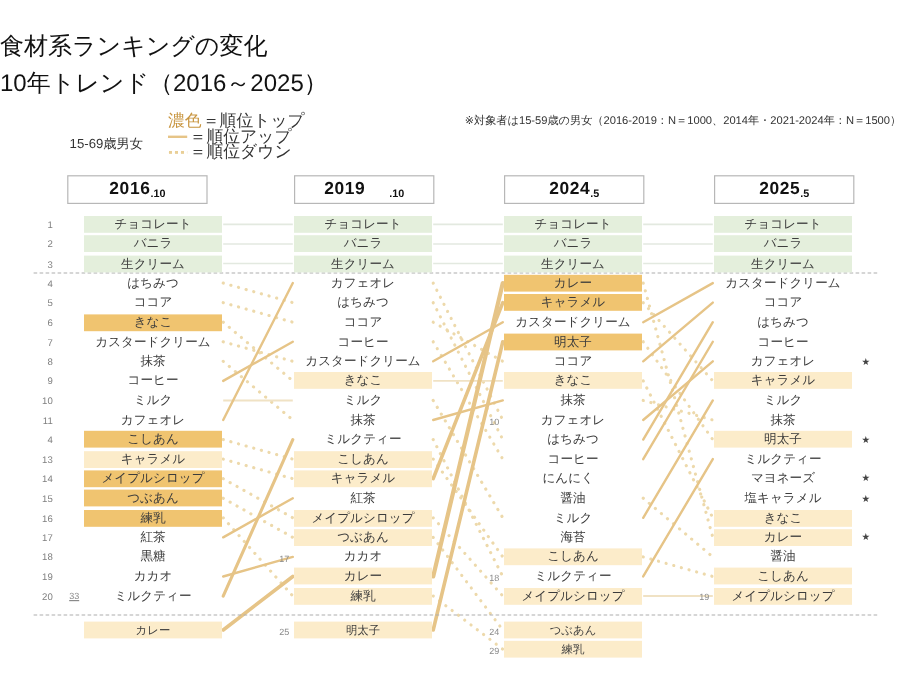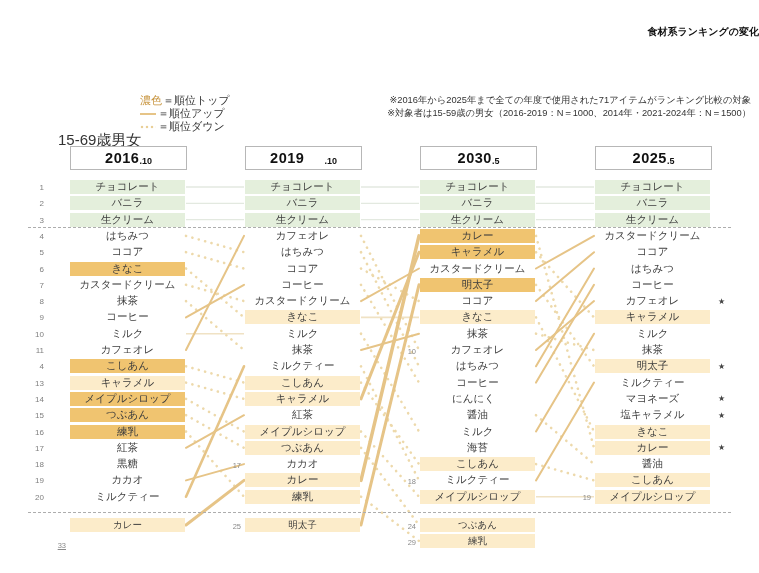--- a/index.html
+++ b/index.html
@@ -1,20 +1,20 @@
 <!DOCTYPE html>
 <html><head>
 <meta charset="utf-8">
 <style>
   html,body{margin:0;padding:0;background:#fff;}
   body{font-family:"Liberation Sans","DejaVu Sans",sans-serif;}
   #canvas{position:relative;width:759px;height:573px;background:#ffffff;overflow:hidden;}
-  .title{position:absolute;left:0;top:24px;width:100%;text-align:right;font-weight:bold;font-size:10px;color:#111;line-height:1.55;}
-  .audience{position:absolute;left:58px;top:131px;font-size:15px;color:#333;}
-  .legend{position:absolute;left:140px;top:94px;font-size:11px;color:#333;line-height:13px;}
+  .title{position:absolute;left:0;top:24px;width:100%;text-align:left;font-weight:normal;font-size:20px;color:#111;line-height:1.55;}
+  .audience{position:absolute;left:58px;top:112px;font-size:11px;color:#333;}
+  .legend{position:absolute;left:140px;top:94px;font-size:14px;color:#333;line-height:13px;}
   .legend-row{display:flex;align-items:center;height:13px;}
   .legend-swatch-text{color:#c8953f;margin-right:1px;}
   .legend-line{display:inline-block;width:16px;height:0;border-top:2.5px solid #e6c487;margin-right:2px;}
   .legend-dots{display:inline-block;width:16px;height:4px;margin-right:2px;background:radial-gradient(circle 1.5px at 2px 2px,#e9cf97 1.4px,transparent 1.6px) repeat-x;background-size:5px 4px;}
   .notes{position:absolute;right:8px;top:94px;width:520px;text-align:right;font-size:9.3px;color:#333;line-height:13px;}
   .col-header{position:absolute;height:22px;background:#fff;border:1px solid #b7b7b7;display:flex;align-items:center;justify-content:center;color:#111;}
   .col-header .yr{font-weight:bold;font-size:14.5px;letter-spacing:.5px;}
   .col-header .sub{font-weight:bold;font-size:9px;align-self:flex-end;margin-bottom:3px;}
   .cell{position:absolute;height:14px;display:flex;align-items:center;justify-content:center;font-size:10.5px;color:#3c3c3c;white-space:nowrap;}
   .bg-green{background:#e4efdc;}
@@ -89,41 +89,41 @@
       <line x1="536" y1="382.6" x2="594" y2="284.8" class="ln-up" stroke-width="2"></line>
       <line x1="536" y1="415.20000000000005" x2="594" y2="464.1" class="ln-down"></line>
       <line x1="536" y1="431.5" x2="594" y2="333.70000000000005" class="ln-up" stroke-width="2"></line>
       <line x1="536" y1="464.1" x2="594" y2="480.40000000000003" class="ln-down"></line>
       <line x1="536" y1="480.40000000000003" x2="594" y2="382.6" class="ln-up" stroke-width="2"></line>
       <line x1="536" y1="496.7" x2="594" y2="496.7" class="ln-flat"></line>
     </svg>
 
   <div class="title">
     <div>食材系ランキングの変化</div>
+    <div>10年トレンド（2016～2025）</div>
   </div>
 
   <div class="audience">15-69歳男女</div>
 
   <div class="legend">
     <div class="legend-row">
       <span class="legend-swatch-text">濃色</span>
       <span>＝順位トップ</span>
     </div>
     <div class="legend-row">
       <span class="legend-line"></span>
       <span>＝順位アップ</span>
     </div>
     <div class="legend-row">
       <span class="legend-dots"></span>
       <span>＝順位ダウン</span>
     </div>
   </div>
 
   <div class="notes">
-    <div>※2016年から2025年まで全ての年度で使用された71アイテムがランキング比較の対象</div>
     <div>※対象者は15-59歳の男女（2016-2019：N＝1000、2014年・2021-2024年：N＝1500）</div>
   </div>
 
   <div class="sep" id="sep-top3" style="top:227px;"></div>
   <div class="sep" id="sep-bottom" style="top:512px;"></div>
 
   <div id="grid">
       <div class="rownum" style="left: 28px; top: 183px;">1</div>
       <div class="rownum" style="left: 28px; top: 199.3px;">2</div>
       <div class="rownum" style="left: 28px; top: 215.6px;">3</div>
@@ -137,21 +137,21 @@
       <div class="rownum" style="left: 28px; top: 346px;">11</div>
       <div class="rownum" style="left: 28px; top: 362.3px;">4</div>
       <div class="rownum" style="left: 28px; top: 378.6px;">13</div>
       <div class="rownum" style="left: 28px; top: 394.9px;">14</div>
       <div class="rownum" style="left: 28px; top: 411.2px;">15</div>
       <div class="rownum" style="left: 28px; top: 427.5px;">16</div>
       <div class="rownum" style="left: 28px; top: 443.8px;">17</div>
       <div class="rownum" style="left: 28px; top: 460.1px;">18</div>
       <div class="rownum" style="left: 28px; top: 476.4px;">19</div>
       <div class="rownum" style="left: 28px; top: 492.7px;">20</div>
-      <div class="col-header" style="left: 70px; top: 146px; width: 115px;">
+      <div class="col-header" style="left: 56px; top: 146px; width: 115px;">
         <span class="yr">2016</span>
         <span class="sub">.10</span>
       </div>
       <div class="cell bg-green" style="left: 70px; top: 180px; width: 115px;">チョコレート</div>
       <div class="cell bg-green" style="left: 70px; top: 196.3px; width: 115px;">バニラ</div>
       <div class="cell bg-green" style="left: 70px; top: 212.6px; width: 115px;">生クリーム</div>
       <div class="cell" style="left: 70px; top: 228.9px; width: 115px;">はちみつ</div>
       <div class="cell" style="left: 70px; top: 245.2px; width: 115px;">ココア</div>
       <div class="cell bg-dark" style="left: 70px; top: 261.5px; width: 115px;">きなこ</div>
       <div class="cell" style="left: 70px; top: 277.8px; width: 115px;">カスタードクリーム</div>
@@ -162,21 +162,21 @@
       <div class="cell bg-dark" style="left: 70px; top: 359.3px; width: 115px;">こしあん</div>
       <div class="cell bg-light" style="left: 70px; top: 375.6px; width: 115px;">キャラメル</div>
       <div class="cell bg-dark" style="left: 70px; top: 391.9px; width: 115px;">メイプルシロップ</div>
       <div class="cell bg-dark" style="left: 70px; top: 408.2px; width: 115px;">つぶあん</div>
       <div class="cell bg-dark" style="left: 70px; top: 424.5px; width: 115px;">練乳</div>
       <div class="cell" style="left: 70px; top: 440.8px; width: 115px;">紅茶</div>
       <div class="cell" style="left: 70px; top: 457.1px; width: 115px;">黒糖</div>
       <div class="cell" style="left: 70px; top: 473.4px; width: 115px;">カカオ</div>
       <div class="cell" style="left: 70px; top: 489.7px; width: 115px;">ミルクティー</div>
       <div class="cell bg-light" style="left: 70px; top: 518px; width: 115px; font-size: 9.5px;">カレー</div>
-      <div class="ranklabel" style="left: 52px; top: 541px; text-decoration: underline;">33</div>
+      <div class="ranklabel" style="left: 52px; top: 492px; text-decoration: underline;">33</div>
       <div class="col-header" style="left: 245px; top: 146px; width: 115px; gap: 20px;">
         <span class="yr">2019</span>
         <span class="sub">.10</span>
       </div>
       <div class="cell bg-green" style="left: 245px; top: 180px; width: 115px;">チョコレート</div>
       <div class="cell bg-green" style="left: 245px; top: 196.3px; width: 115px;">バニラ</div>
       <div class="cell bg-green" style="left: 245px; top: 212.6px; width: 115px;">生クリーム</div>
       <div class="cell" style="left: 245px; top: 228.9px; width: 115px;">カフェオレ</div>
       <div class="cell" style="left: 245px; top: 245.2px; width: 115px;">はちみつ</div>
       <div class="cell" style="left: 245px; top: 261.5px; width: 115px;">ココア</div>
@@ -191,21 +191,21 @@
       <div class="cell" style="left: 245px; top: 408.2px; width: 115px;">紅茶</div>
       <div class="cell bg-light" style="left: 245px; top: 424.5px; width: 115px;">メイプルシロップ</div>
       <div class="cell bg-light" style="left: 245px; top: 440.8px; width: 115px;">つぶあん</div>
       <div class="cell" style="left: 245px; top: 457.1px; width: 115px;">カカオ</div>
       <div class="ranklabel" style="left: 227px; top: 460.6px;">17</div>
       <div class="cell bg-light" style="left: 245px; top: 473.4px; width: 115px;">カレー</div>
       <div class="cell bg-light" style="left: 245px; top: 489.7px; width: 115px;">練乳</div>
       <div class="cell bg-light" style="left: 245px; top: 518px; width: 115px; font-size: 9.5px;">明太子</div>
       <div class="ranklabel" style="left: 227px; top: 521.5px;">25</div>
       <div class="col-header" style="left: 420px; top: 146px; width: 115px;">
-        <span class="yr">2030</span>
+        <span class="yr">2024</span>
         <span class="sub">.5</span>
       </div>
       <div class="cell bg-green" style="left: 420px; top: 180px; width: 115px;">チョコレート</div>
       <div class="cell bg-green" style="left: 420px; top: 196.3px; width: 115px;">バニラ</div>
       <div class="cell bg-green" style="left: 420px; top: 212.6px; width: 115px;">生クリーム</div>
       <div class="cell bg-dark" style="left: 420px; top: 228.9px; width: 115px;">カレー</div>
       <div class="cell bg-dark" style="left: 420px; top: 245.2px; width: 115px;">キャラメル</div>
       <div class="cell" style="left: 420px; top: 261.5px; width: 115px;">カスタードクリーム</div>
       <div class="cell bg-dark" style="left: 420px; top: 277.8px; width: 115px;">明太子</div>
       <div class="cell" style="left: 420px; top: 294.1px; width: 115px;">ココア</div>

